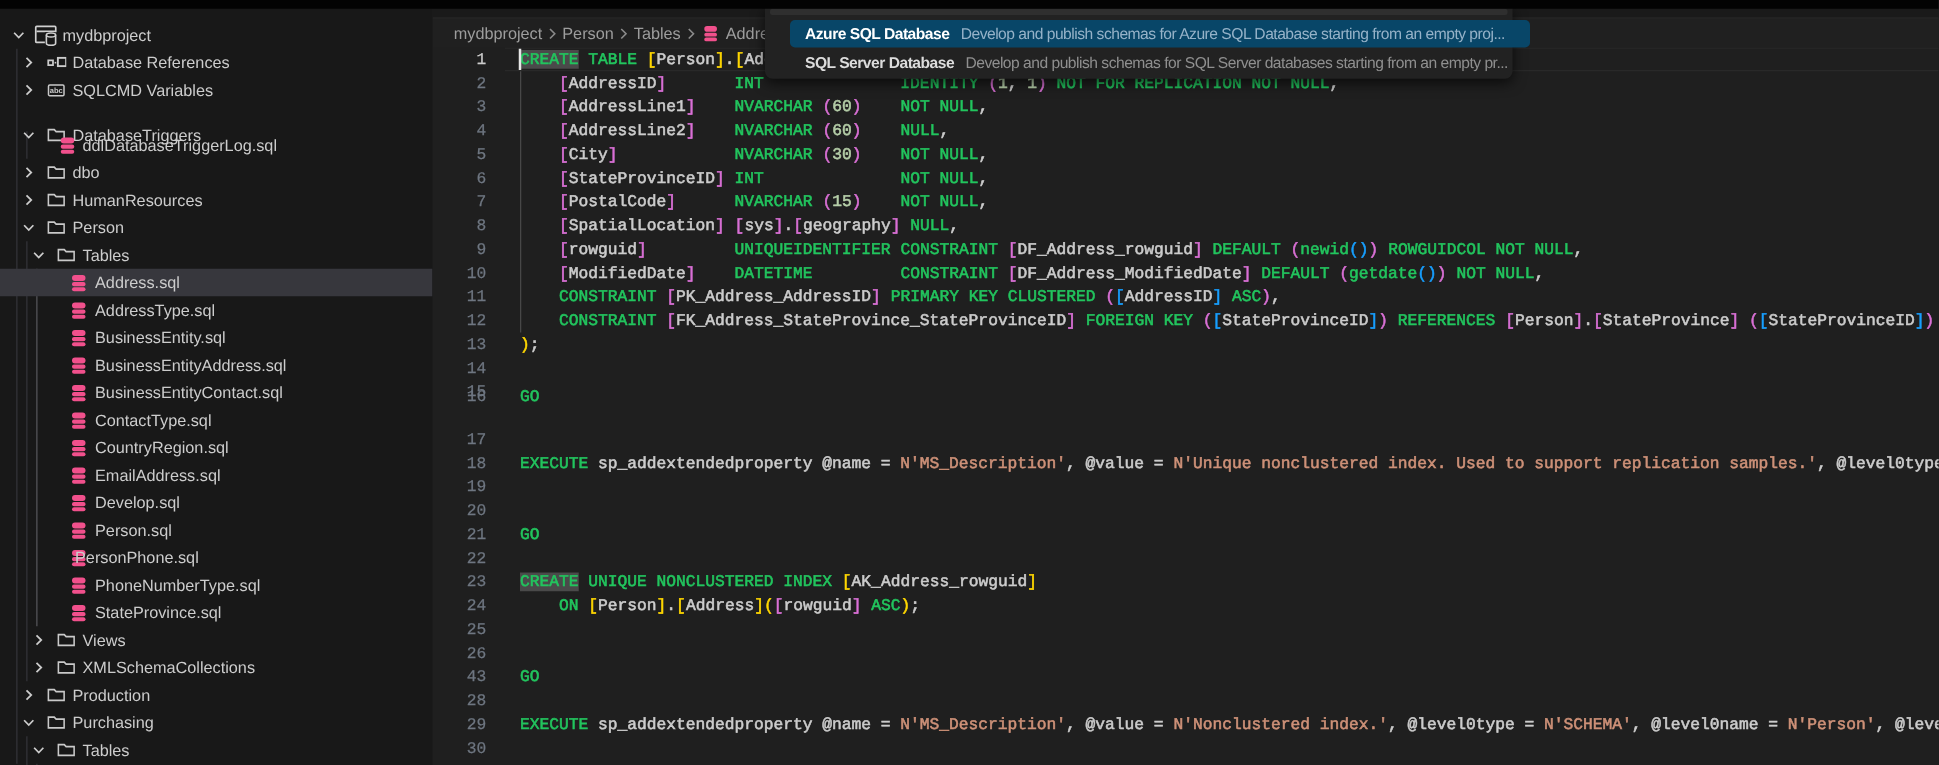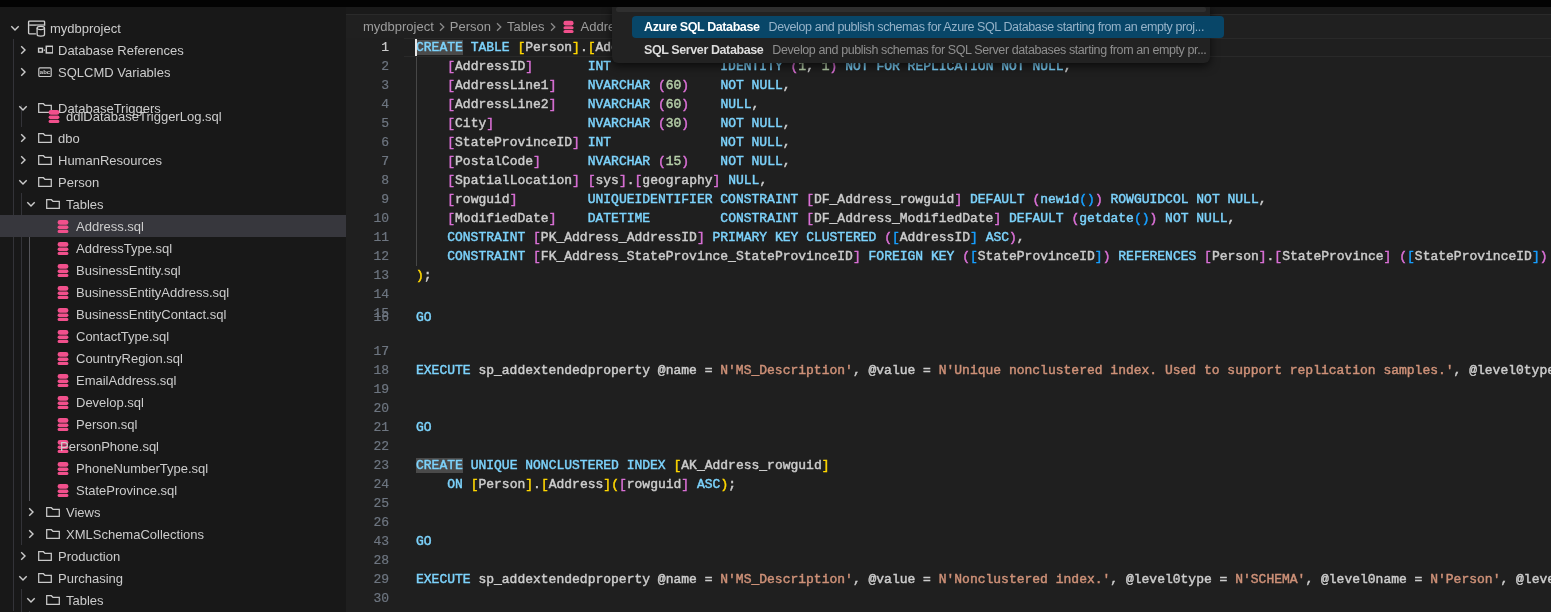--- a/index.html
+++ b/index.html
@@ -23,21 +23,21 @@
 .cicn { width:15px; height:15px; margin-right:5px; flex:0 0 auto; }
 #editor { position:absolute; left:346px; top:38px; width:1205px; height:574px; overflow:hidden; z-index:1; }
 #curline { position:absolute; left:58px; top:0; width:1147px; height:19px; border-top:1px solid #292929; border-bottom:1px solid #292929; }
 #bguide { position:absolute; left:69.5px; top:19px; width:1px; height:209px; background:#474747; }
 #cursor { position:absolute; left:69px; top:1px; width:2px; height:17px; background:#e6e6e6; z-index:3; }
 .cl { position:absolute; left:0; width:1205px; height:19px; line-height:19px; font-family:"Liberation Mono",monospace; font-size:13px; white-space:pre; color:#cccccc; -webkit-text-stroke:0.45px currentColor; }
 .ln { position:absolute; left:0; top:0; width:43px; text-align:right; color:#6e7681; -webkit-text-stroke:0.2px currentColor; }
 .ln.cur { color:#cccccc; }
 .cd { position:absolute; left:70px; top:0; }
 i { font-style:normal; }
-.k { color:#7dd3fc; } .g { color:#ffd700; } .p { color:#da70d6; } .u { color:#179fff; }
+.k { color:#22c55e; } .g { color:#ffd700; } .p { color:#da70d6; } .u { color:#179fff; }
 .n { color:#b5cea8; } .s { color:#ce9178; }
 .hl { background:#4a4a4a; }
 
 #qp { position:absolute; left:612px; top:6px; width:598px; height:57px; background:#222222; border-radius:0 0 6px 6px; box-shadow:0 3px 10px rgba(0,0,0,0.65); z-index:20; }
 #qpin { position:absolute; left:4px; top:0.5px; width:590px; height:5.5px; background:#2f2f2f; border-radius:2px; }
 .qrow { position:absolute; left:20px; width:592px; height:22px; border-radius:4px; display:flex; align-items:center; padding-left:12px; font-size:13px; white-space:nowrap; overflow:hidden; }
 .qrow .lab { font-weight:700; font-size:12.5px; letter-spacing:-0.4px; color:#dcdcdc; flex:0 0 auto; }
 .qrow.f { background:#084668; }
 .qrow.f .lab { color:#ffffff; }
 .desc { margin-left:9px; font-size:12.5px; letter-spacing:-0.4px; color:#8f8f8f; overflow:hidden; text-overflow:ellipsis; flex:1 1 auto; }

